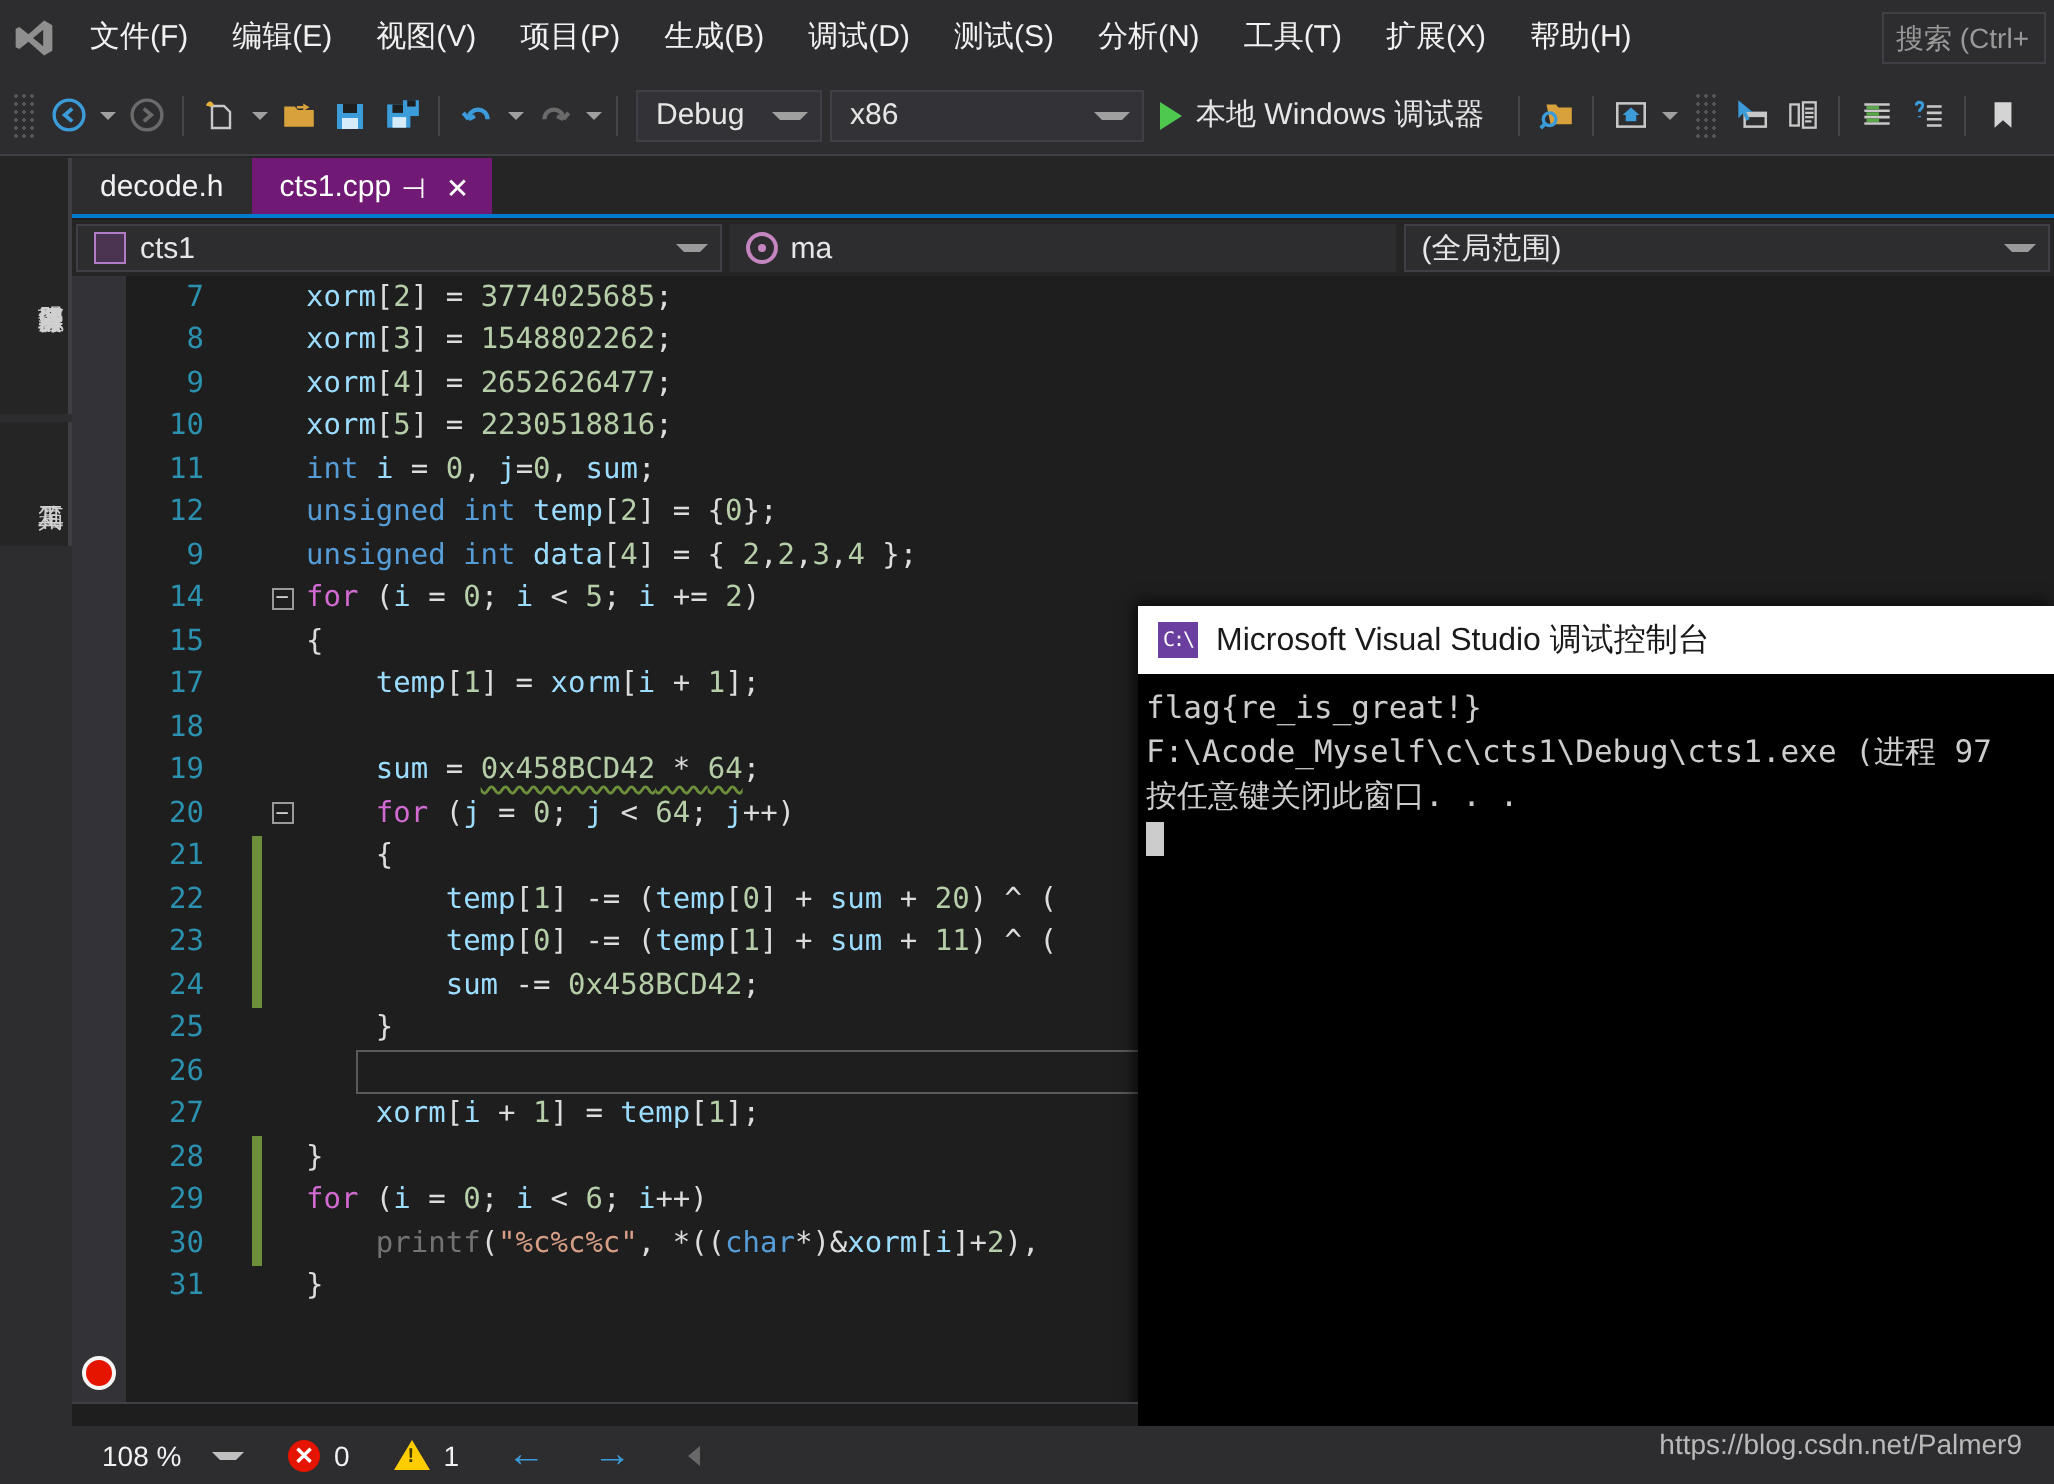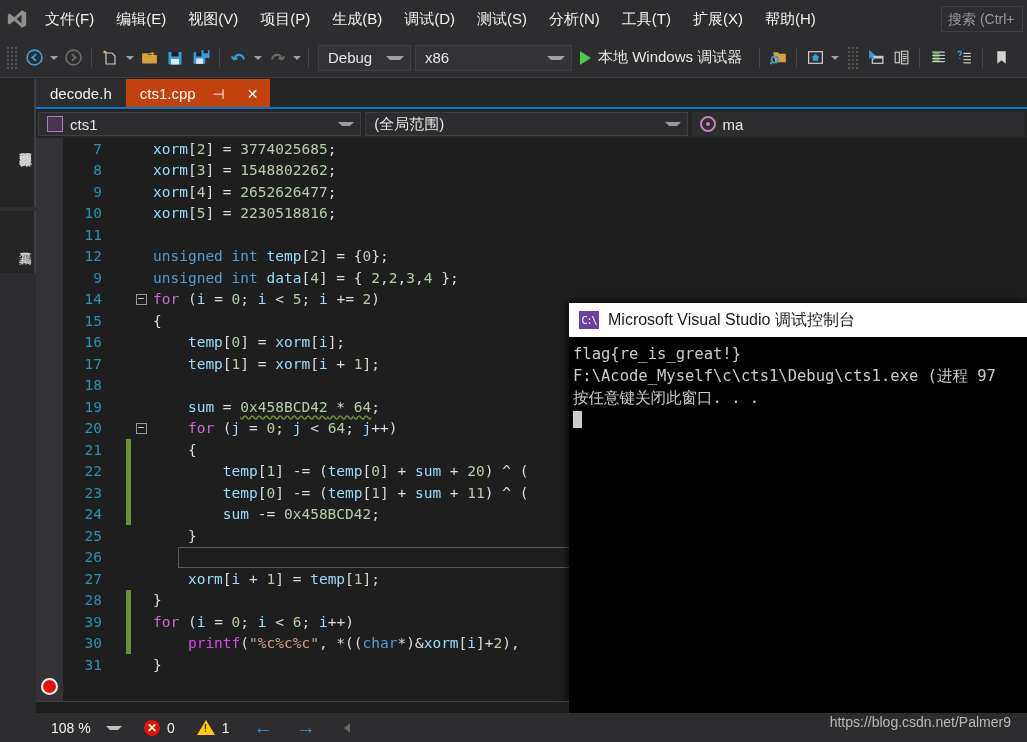--- a/index.html
+++ b/index.html
@@ -152,24 +152,23 @@
     height: 29px;
     display: flex; align-items: center;
     padding: 0 14px;
     font-size: 15px;
     color: #f1f1f1;
     background: #2d2d30;
     cursor: default;
     white-space: nowrap;
   }
   .doctab.active {
-    background: #c2410c;
+    background: #701a75;
     color: #ffffff;
     padding-right: 6px;
-    gap: 12px;
   }
   .tab-pin, .tab-close {
     font-size: 14px; color: #ffffff;
     padding: 0 5px; cursor: default;
     line-height: 1;
   }
   .tabstrip-underline {
     position: absolute; top: 28px; left: 0;
     width: 991px; height: 2px;
     background: #007acc;
@@ -281,21 +280,21 @@
     border: 1px solid #5a5a5a;
     background: #1e1e1e;
     pointer-events: none;
   }
   
   .k  { color: #569cd6; }   
   .ct { color: #d16ad1; }   
   .v  { color: #9cdcfe; }   
   .n  { color: #b5cea8; }   
   .s  { color: #d69d85; }   
-  .f  { color: #d946ef; }   
+  .f  { color: #737373; }   
   .p  { color: #dcdcdc; }
   .sq { text-decoration: underline wavy #6b8f3a; text-underline-offset: 3px; }
 
   
   .console {
     position: absolute;
     left: 569px; top: 303px;
     width: 458px; height: 410px;
     background: #000000;
     box-shadow: -2px -2px 7px rgba(0,0,0,0.65);
@@ -586,28 +585,28 @@
     <div class="tabstrip-underline"></div>
 
     <div class="navbar">
       <div class="nav-combo nav-scope">
         <span style="display:flex;align-items:center;">
           <span style="width:16px;height:16px;margin-right:7px;border:1.5px solid #b07cc6;background:#4b3452;display:inline-block;"></span>
           <span>cts1</span>
         </span>
         <span class="nvcaret"></span>
       </div>
+      <div class="nav-combo nav-member" style="border:none;">
+        <span class="member-icon"></span>
+        <span>ma</span>
+      </div>
       <div class="nav-combo nav-scope">
         <span>(全局范围)</span>
         <span class="nvcaret"></span>
       </div>
-      <div class="nav-combo nav-member" style="border:none;">
-        <span class="member-icon"></span>
-        <span>ma</span>
-      </div>
     </div>
 
     <div class="code-surface">
       <div class="bp-gutter">
         <div class="bp-dot" style="top:540px;"></div>
       </div>
 
       <div class="codelines">
 
         <div class="ln">
@@ -635,20 +634,21 @@
           <span class="lnum">10</span>
           <span class="chgbar"></span>
           <span class="fold"></span>
           <span class="codetext"><span class="v">xorm</span><span class="p">[</span><span class="n">5</span><span class="p">] = </span><span class="n">2230518816</span><span class="p">;</span></span>
         </div>
 
         <div class="ln">
           <span class="lnum">11</span>
           <span class="chgbar"></span>
           <span class="fold"></span>
+          <span class="codetext"><span class="k">int</span><span class="p"> </span><span class="v">i</span><span class="p"> = </span><span class="n">0</span><span class="p">, </span><span class="v">j</span><span class="p">=</span><span class="n">0</span><span class="p">, </span><span class="v">sum</span><span class="p">;</span></span>
         </div>
 
         <div class="ln">
           <span class="lnum">12</span>
           <span class="chgbar"></span>
           <span class="fold"></span>
           <span class="codetext"><span class="k">unsigned int</span><span class="p"> </span><span class="v">temp</span><span class="p">[</span><span class="n">2</span><span class="p">] = {</span><span class="n">0</span><span class="p">};</span></span>
         </div>
 
         <div class="ln">
@@ -665,26 +665,20 @@
           <span class="codetext"><span class="ct">for</span><span class="p"> (</span><span class="v">i</span><span class="p"> = </span><span class="n">0</span><span class="p">; </span><span class="v">i</span><span class="p"> &lt; </span><span class="n">5</span><span class="p">; </span><span class="v">i</span><span class="p"> += </span><span class="n">2</span><span class="p">)</span></span>
         </div>
 
         <div class="ln">
           <span class="lnum">15</span>
           <span class="chgbar"></span>
           <span class="fold"></span>
           <span class="codetext"><span class="p">{</span></span>
         </div>
 
-        <div class="ln">
-          <span class="lnum">16</span>
-          <span class="chgbar"></span>
-          <span class="fold"></span>
-          <span class="codetext"><span class="p">    </span><span class="v">temp</span><span class="p">[</span><span class="n">0</span><span class="p">] = </span><span class="v">xorm</span><span class="p">[</span><span class="v">i</span><span class="p">];</span></span>
-        </div>
 
         <div class="ln">
           <span class="lnum">17</span>
           <span class="chgbar"></span>
           <span class="fold"></span>
           <span class="codetext"><span class="p">    </span><span class="v">temp</span><span class="p">[</span><span class="n">1</span><span class="p">] = </span><span class="v">xorm</span><span class="p">[</span><span class="v">i</span><span class="p"> + </span><span class="n">1</span><span class="p">];</span></span>
         </div>
 
         <div class="ln">
           <span class="lnum">18</span>
@@ -758,21 +752,21 @@
         </div>
 
         <div class="ln">
           <span class="lnum">28</span>
           <span class="chgbar chg-green"></span>
           <span class="fold"></span>
           <span class="codetext"><span class="p">}</span></span>
         </div>
 
         <div class="ln">
-          <span class="lnum">39</span>
+          <span class="lnum">29</span>
           <span class="chgbar chg-green"></span>
           <span class="fold"></span>
           <span class="codetext"><span class="ct">for</span><span class="p"> (</span><span class="v">i</span><span class="p"> = </span><span class="n">0</span><span class="p">; </span><span class="v">i</span><span class="p"> &lt; </span><span class="n">6</span><span class="p">; </span><span class="v">i</span><span class="p">++)</span></span>
         </div>
 
         <div class="ln">
           <span class="lnum">30</span>
           <span class="chgbar chg-green"></span>
           <span class="fold"></span>
           <span class="codetext"><span class="p">    </span><span class="f">printf</span><span class="p">(</span><span class="s">"%c%c%c"</span><span class="p">, *((</span><span class="k">char</span><span class="p">*)&amp;</span><span class="v">xorm</span><span class="p">[</span><span class="v">i</span><span class="p">]+</span><span class="n">2</span><span class="p">),</span></span>

